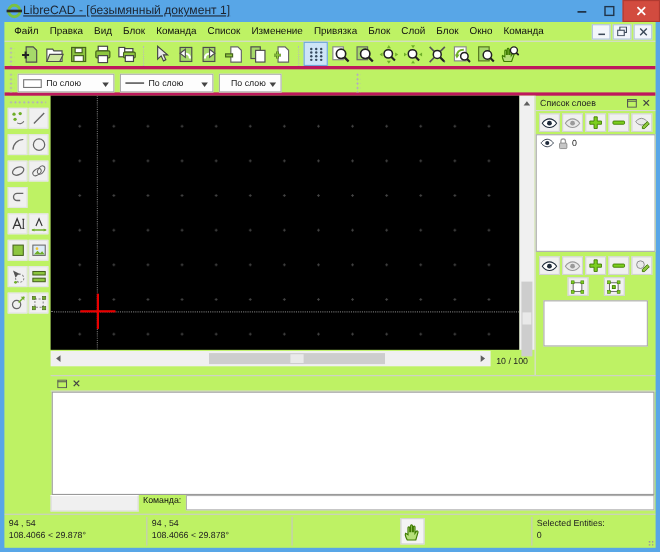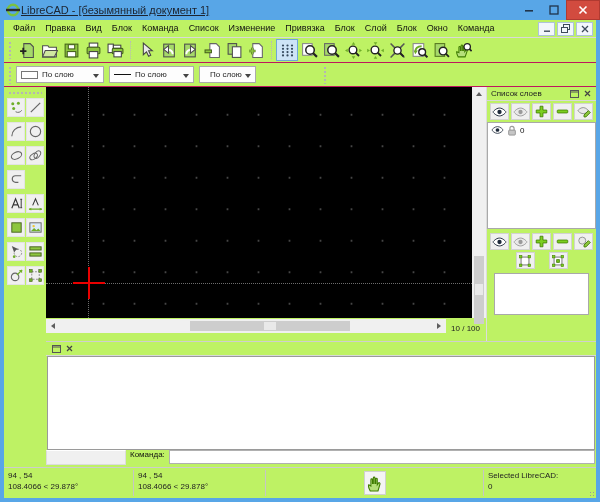--- a/index.html
+++ b/index.html
@@ -23,21 +23,21 @@
 
   
   .menubar { height:18px; display:flex; align-items:center; border-bottom:1px solid #d9d9d9;
              padding-left:4px; flex:0 0 18px; }
   .menu-item { font-size:9px; color:#111; padding:0 5px; line-height:17px; white-space:nowrap; cursor:default; }
   .mdi-btns { margin-left:auto; display:flex; gap:2px; padding-right:3px; }
   .mdi-btn { width:17px; height:14px; background:#f2f6fb; border:1px solid #aec3da;
              display:flex; align-items:center; justify-content:center; }
 
   
-  .tbrow { display:flex; align-items:center; border-bottom:1px solid #be185d; }
+  .tbrow { display:flex; align-items:flex-end; border-bottom:3px solid #be185d; }
   .tbrow1 { height:25px; flex:0 0 25px; }
   .tbrow2 { height:24px; flex:0 0 24px; }
   .tb-handle { width:5px; height:18px; margin:0 3px 0 4px;
                background-image:radial-gradient(#b5b5b5 1px, transparent 1px);
                background-size:4px 4px; }
   .tb-btn { width:22px; height:22px; display:flex; align-items:center; justify-content:center;
             border:1px solid transparent; }
   .tb-btn.pressed { background:#cde4f7; border:1px solid #6da7d8; }
   .tb-sep { width:1px; height:18px; border-left:1px dotted #b9b9b9; margin:0 4px; }
 
@@ -683,20 +683,20 @@
       <div class="sb-sep"></div>
       <div class="sb-mid">
         <div class="hand-btn">
           <svg width="15" height="17" viewBox="0 0 14 16">
             <path d="M3 15c-1.2-2.2-2-5-1.4-5.8l2 1.2V4.5c0-1.1 1.5-1.1 1.5 0v3.4h.8V2.8c0-1.1 1.5-1.1 1.5 0v5.1h.8V3.8c0-1.1 1.4-1.1 1.4 0v5.4l1.1-1.6c.7-.9 1.9 0 1.4 1.1L10.3 15z" fill="#b6e07a" stroke="#3f7c00"></path>
           </svg>
         </div>
       </div>
       <div class="sb-sep"></div>
       <div class="sb-cell sb-sel">
-        <div>Selected LibreCAD:</div>
+        <div>Selected Entities:</div>
         <div>0</div>
       </div>
       <div class="grip"></div>
     </div>
 
   </div>
 </div>
 
 </body></html>

